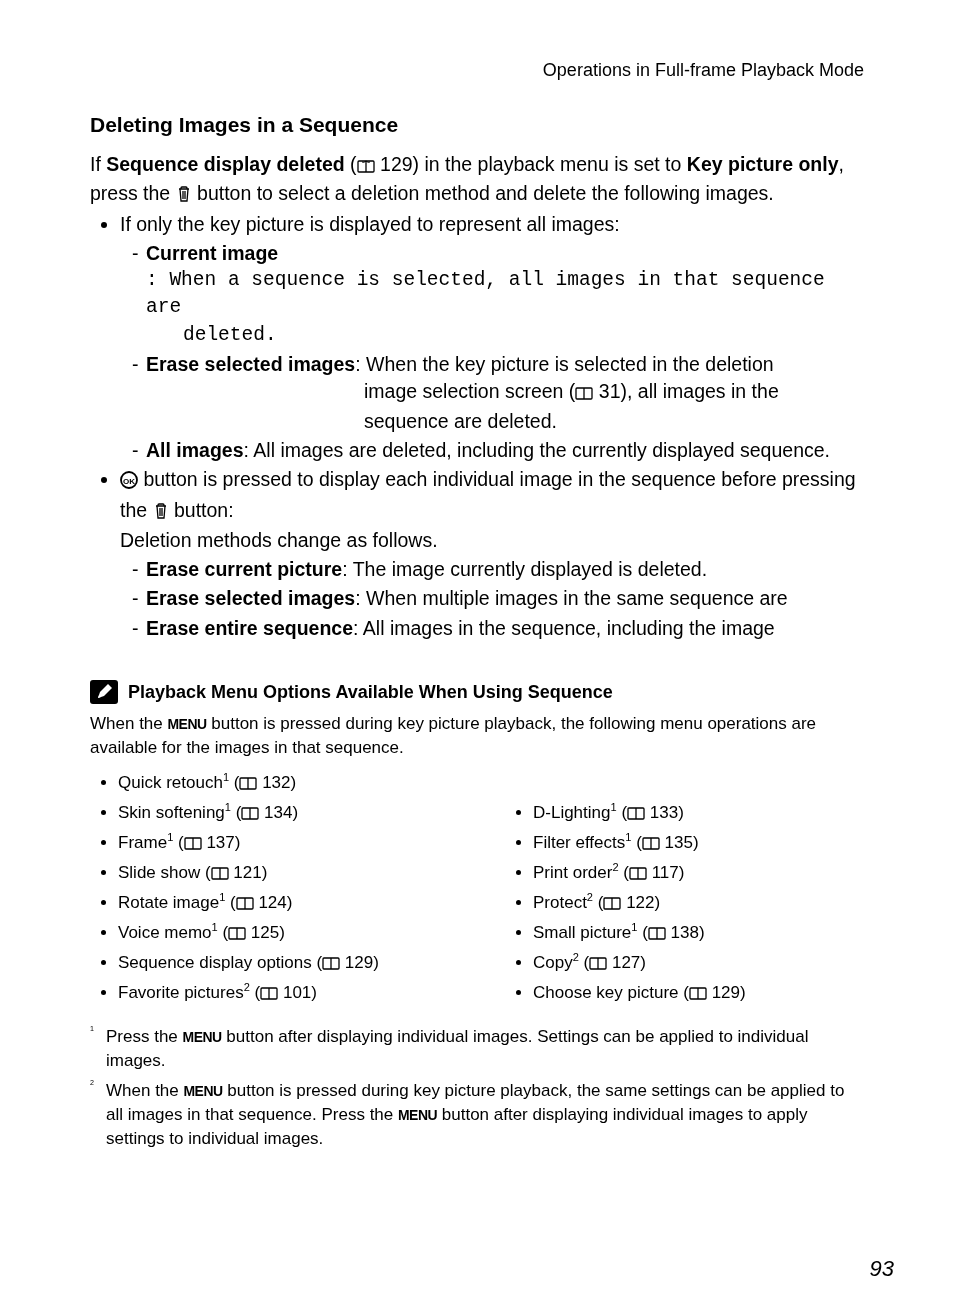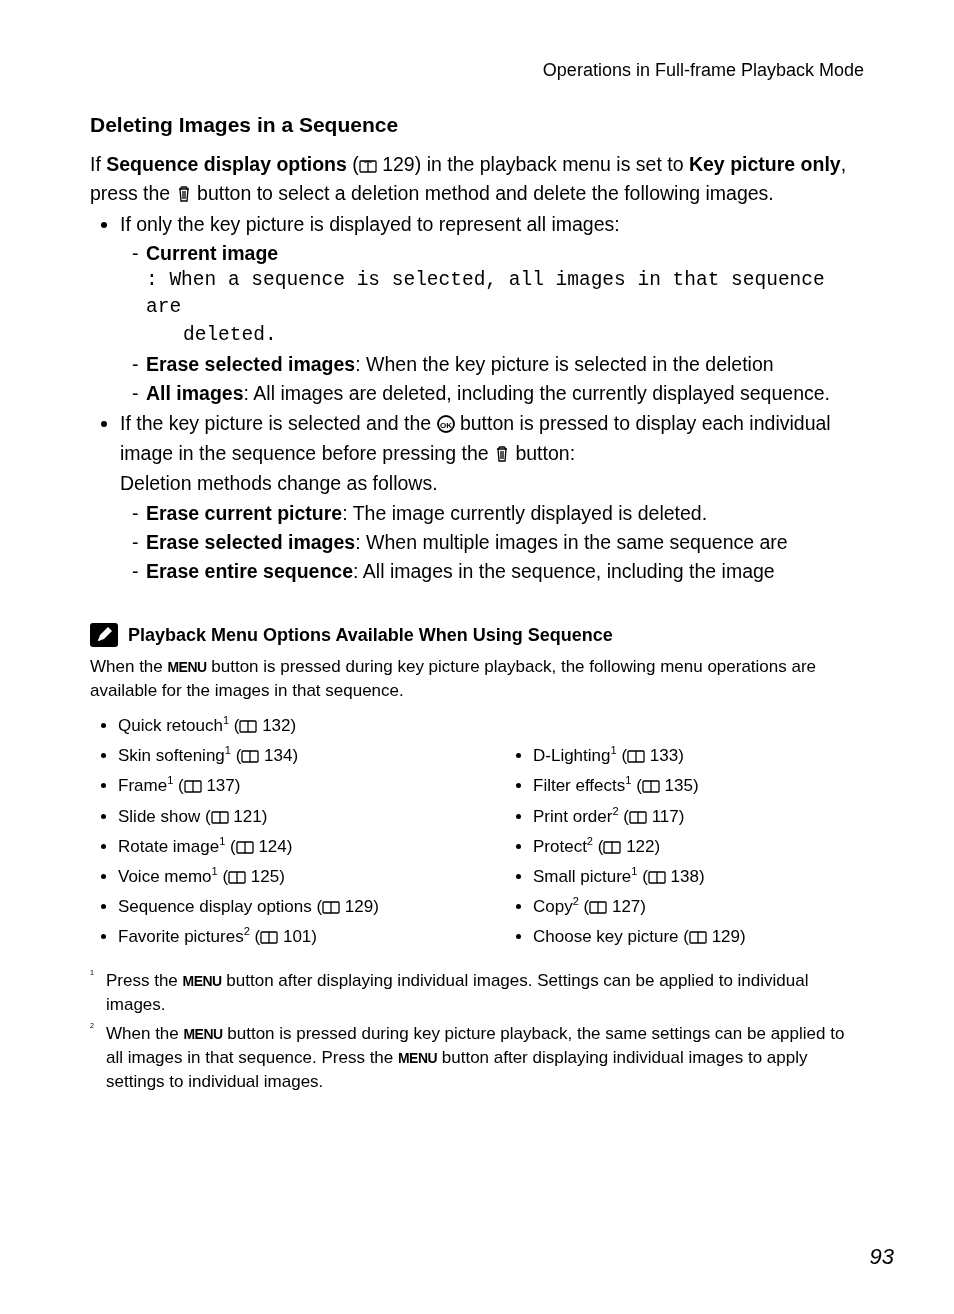--- a/index.html
+++ b/index.html
@@ -159,21 +159,21 @@
     position: absolute;
     right: 60px;
     top: 534px;
     writing-mode: vertical-rl;
     font-size: 16px;
     color: #000;
   }
   .page-num {
     position: absolute;
     right: 60px;
-    bottom: 44px;
+    bottom: 32px;
     font-style: italic;
     font-size: 22px;
   }
   .pencil-box {
     width: 28px; height: 24px;
     background: #000;
     border-radius: 3px;
     display: inline-flex;
     align-items: center;
     justify-content: center;
@@ -189,51 +189,54 @@
 <div class="side-text">More on Playback</div>
 
 <div class="page">
   <div class="content">
 
     <div class="header-label">Operations in Full-frame Playback Mode</div>
 
     <div class="section-title">Deleting Images in a Sequence</div>
 
     <div class="body-text">
-      <span>If </span><span class="bold">Sequence display options</span><span> (</span><span class="page-icon"><svg width="18" height="14" viewBox="0 0 18 14">
+      <span>If </span><span class="bold">Sequence display deleted</span><span> (</span><span class="page-icon"><svg width="18" height="14" viewBox="0 0 18 14">
             <rect x="1" y="2" width="16" height="11" rx="1" fill="none" stroke="#000" stroke-width="1.3"></rect>
             <path d="M9 2 v11" stroke="#000" stroke-width="1.3"></path>
             <path d="M9 2 Q7 4 5 3" stroke="#000" fill="none" stroke-width="1"></path>
             <path d="M9 2 Q11 4 13 3" stroke="#000" fill="none" stroke-width="1"></path>
           </svg></span> <span>129</span><span>) in the playback menu is set to </span><span class="bold">Key picture only</span><span>, press the </span><span class="trash-icon"><svg width="16" height="18" viewBox="0 0 16 18">
             <path d="M3 4 h10 M5 4 v-1 a1 1 0 0 1 1 -1 h4 a1 1 0 0 1 1 1 v1 M4 4 l1 12 h6 l1 -12 M7 6 v8 M9 6 v8" fill="none" stroke="#000" stroke-width="1.3"></path>
           </svg></span><span> button to select a deletion method and delete the following images.</span>
     </div>
 
     <ul class="bullets">
       <li>
         <span>If only the key picture is displayed to represent all images:</span>
         <div class="sublist">
           <div class="sub-item">
             <div class="sub-dash">-</div>
             <div class="sub-body"><span class="bold">Current image</span><span style="display:inline-block;font-family:Liberation Mono, monospace;"><span>: When a sequence is selected, all images in that sequence are</span><br><span style="padding-left:37px;">deleted.</span></span></div>
           </div>
           <div class="sub-item">
             <div class="sub-dash">-</div>
-            <div class="sub-body"><span class="bold">Erase selected images</span><span>: When the key picture is selected in the deletion</span><br></div>
+            <div class="sub-body"><span class="bold">Erase selected images</span><span>: When the key picture is selected in the deletion</span><br><span style="padding-left:218px;display:inline-block;">image selection screen (<span class="page-icon"><svg width="18" height="14" viewBox="0 0 18 14">
+                      <rect x="1" y="2" width="16" height="11" rx="1" fill="none" stroke="#000" stroke-width="1.3"></rect>
+                      <path d="M9 2 v11" stroke="#000" stroke-width="1.3"></path>
+                    </svg></span> <span>31</span>), all images in the<br>sequence are deleted.</span></div>
           </div>
           <div class="sub-item">
             <div class="sub-dash">-</div>
             <div class="sub-body"><span class="bold">All images</span><span>: All images are deleted, including the currently displayed sequence.</span></div>
           </div>
         </div>
       </li>
 
       <li>
-        <span>If the key picture is selected and the </span><span class="ok-icon"><svg width="18" height="18" viewBox="0 0 18 18">
+        <span class="ok-icon"><svg width="18" height="18" viewBox="0 0 18 18">
               <circle cx="9" cy="9" r="8" fill="none" stroke="#000" stroke-width="1.8"></circle>
               <text x="9" y="12.5" text-anchor="middle" font-size="8" font-weight="bold" font-family="Arial">OK</text>
             </svg></span><span> button is pressed to display each individual image in the sequence before pressing the </span><span class="trash-icon"><svg width="16" height="18" viewBox="0 0 16 18">
               <path d="M3 4 h10 M5 4 v-1 a1 1 0 0 1 1 -1 h4 a1 1 0 0 1 1 1 v1 M4 4 l1 12 h6 l1 -12 M7 6 v8 M9 6 v8" fill="none" stroke="#000" stroke-width="1.3"></path>
             </svg></span><span> button:</span><br>
         <span>Deletion methods change as follows.</span>
         <div class="sublist">
           <div class="sub-item">
             <div class="sub-dash">-</div>
             <div class="sub-body"><span class="bold">Erase current picture</span><span>: The image currently displayed is deleted.</span></div>

